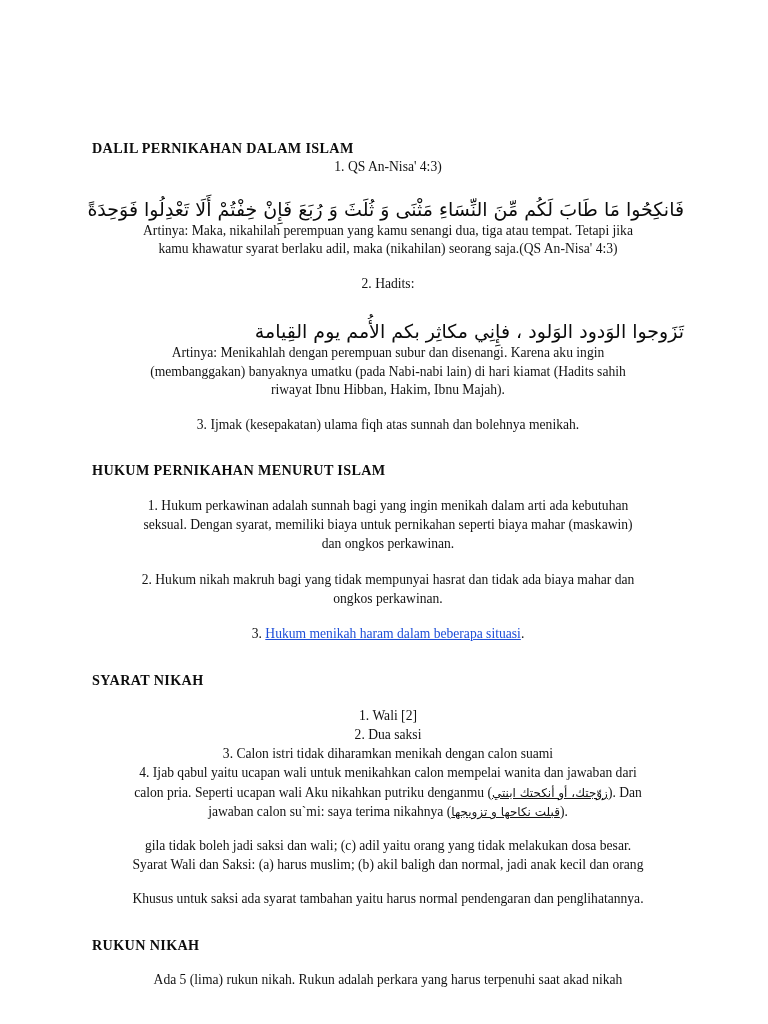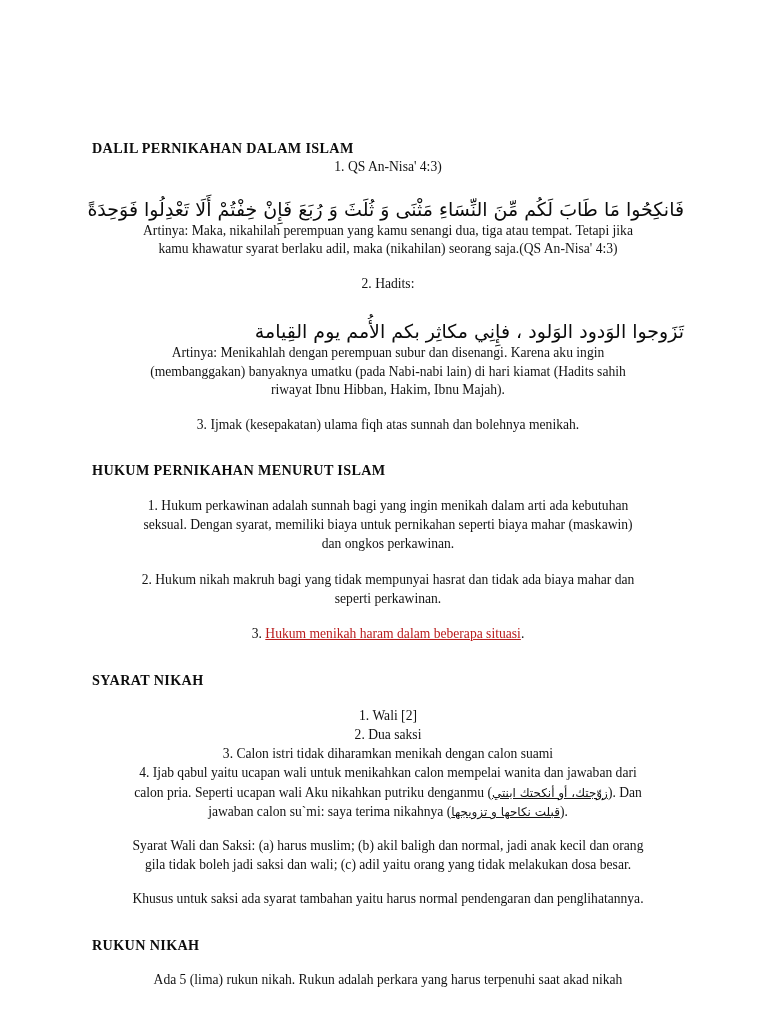--- a/index.html
+++ b/index.html
@@ -76,21 +76,21 @@
     font-family: "DejaVu Sans", "Liberation Sans", sans-serif;
     direction: rtl;
     unicode-bidi: embed;
     font-size: 12px;
     vertical-align: baseline;
     text-decoration: underline;
   }
 
   a.doclink,
   .doclink {
-    color: #b91c1c;
+    color: #1d4ed8;
     text-decoration: underline;
     font-size: 13.6px;
     line-height: 1.36;
   }
 
   .list-block p.para {
     line-height: 1.42;
   }
 </style>
 </head>
@@ -133,21 +133,21 @@
     <div class="gap-md"></div>
 
     <div class="list-block">
       <p class="para">1. Hukum perkawinan adalah sunnah bagi yang ingin menikah dalam arti ada kebutuhan</p>
       <p class="para">seksual. Dengan syarat, memiliki biaya untuk pernikahan seperti biaya mahar (maskawin)</p>
       <p class="para">dan ongkos perkawinan.</p>
 
       <div class="gap-md"></div>
 
       <p class="para">2. Hukum nikah makruh bagi yang tidak mempunyai hasrat dan tidak ada biaya mahar dan</p>
-      <p class="para">seperti perkawinan.</p>
+      <p class="para">ongkos perkawinan.</p>
 
       <div class="gap-md"></div>
 
       <p class="para">
         <span>3.</span>
         <a class="doclink" href="#">Hukum menikah haram dalam beberapa situasi</a><span>.</span>
       </p>
     </div>
 
     <div class="gap-xl"></div>
@@ -164,22 +164,22 @@
       <p class="para">
         <span>calon pria. Seperti ucapan wali Aku nikahkan putriku denganmu (</span><span class="inline-arabic">زوّجتك، أو أنكحتك ابنتي</span><span>). Dan</span>
       </p>
       <p class="para">
         <span>jawaban calon su`mi: saya terima nikahnya (</span><span class="inline-arabic">قبلت نكاحها و تزويجها</span><span>).</span>
       </p>
     </div>
 
     <div class="gap-md"></div>
 
+    <p class="para">gila tidak boleh jadi saksi dan wali; (c) adil yaitu orang yang tidak melakukan dosa besar.</p>
     <p class="para">Syarat Wali dan Saksi: (a) harus muslim; (b) akil baligh dan normal, jadi anak kecil dan orang</p>
-    <p class="para">gila tidak boleh jadi saksi dan wali; (c) adil yaitu orang yang tidak melakukan dosa besar.</p>
 
     <div class="gap-md"></div>
 
     <p class="para">Khusus untuk saksi ada syarat tambahan yaitu harus normal pendengaran dan penglihatannya.</p>
 
     <div class="gap-xl"></div>
 
     <h2 class="section-title">RUKUN NIKAH</h2>
 
     <div class="gap-md"></div>

